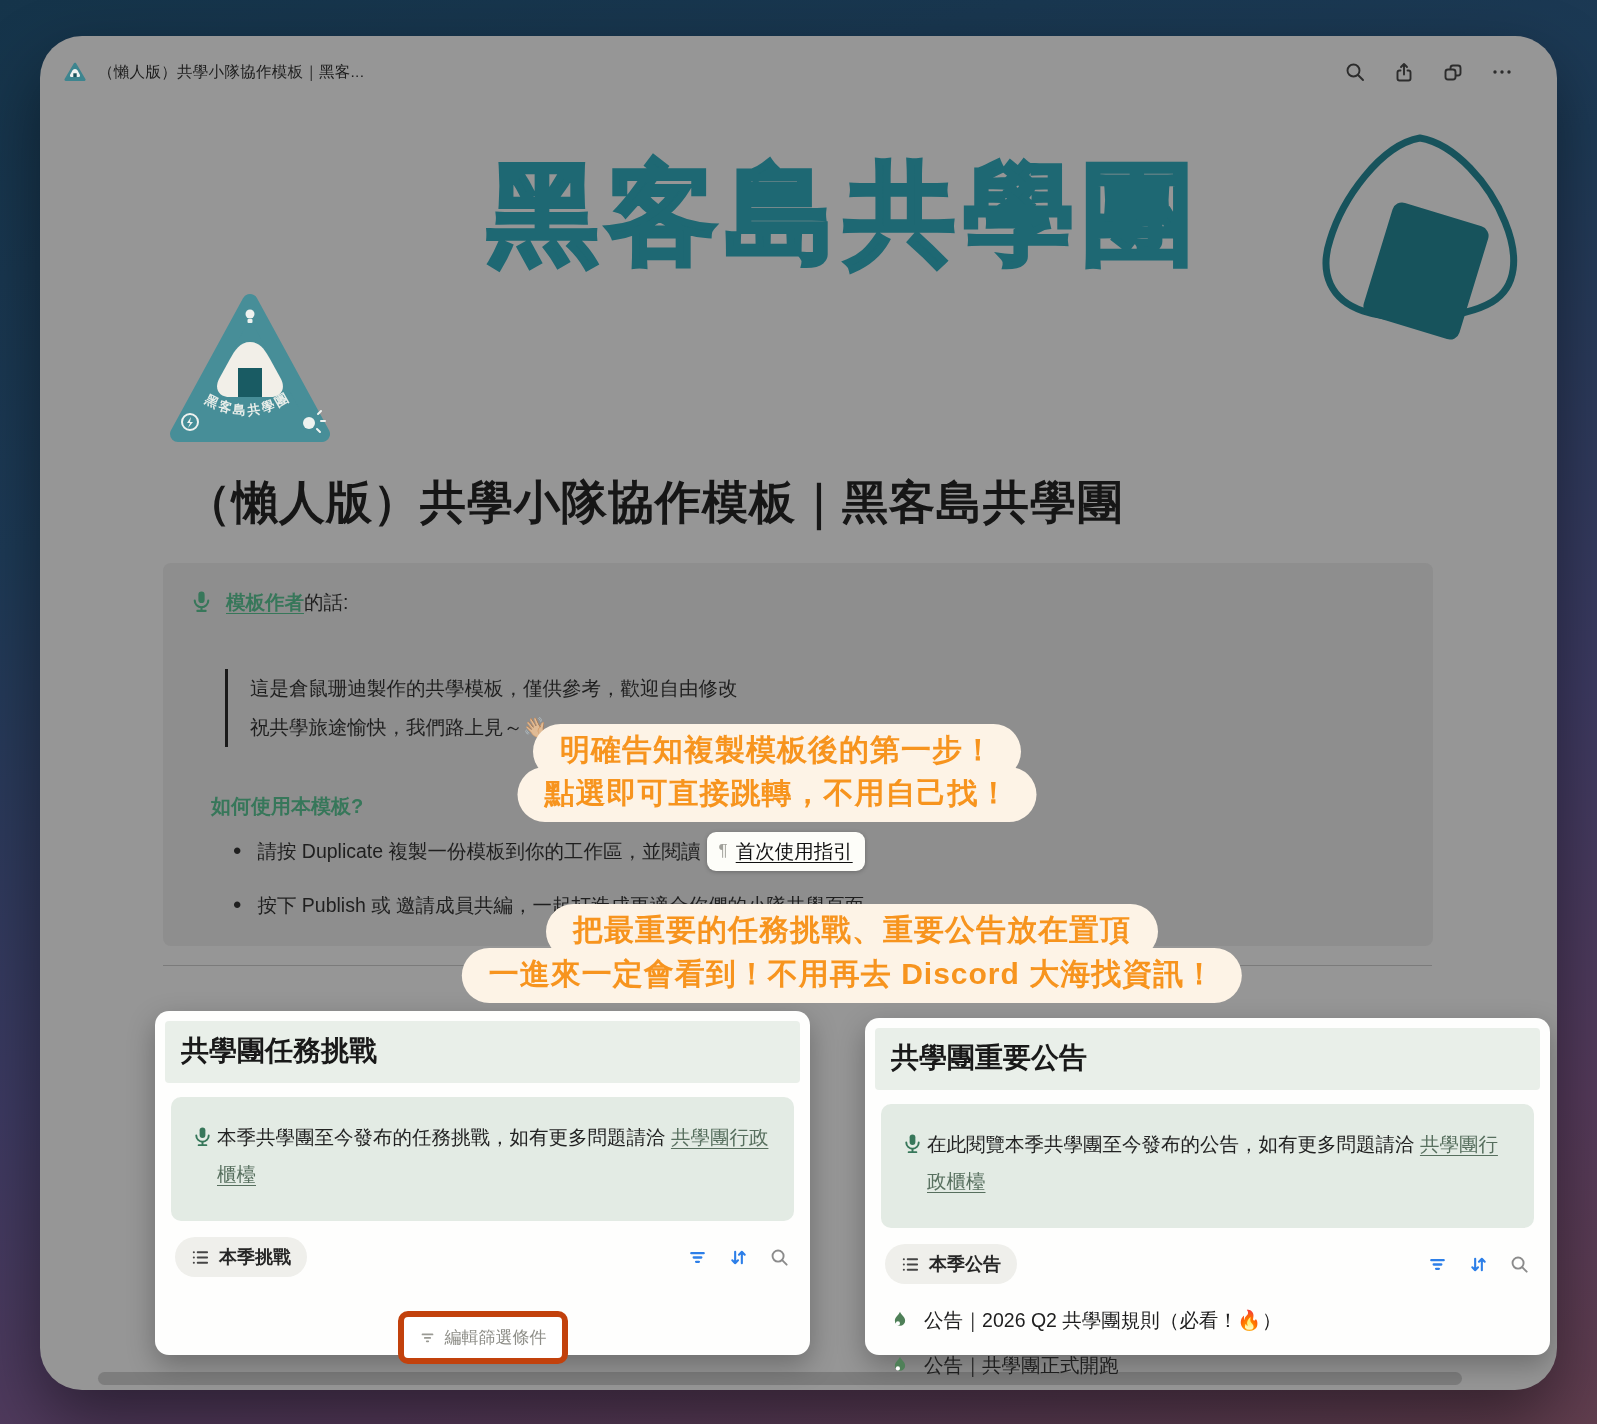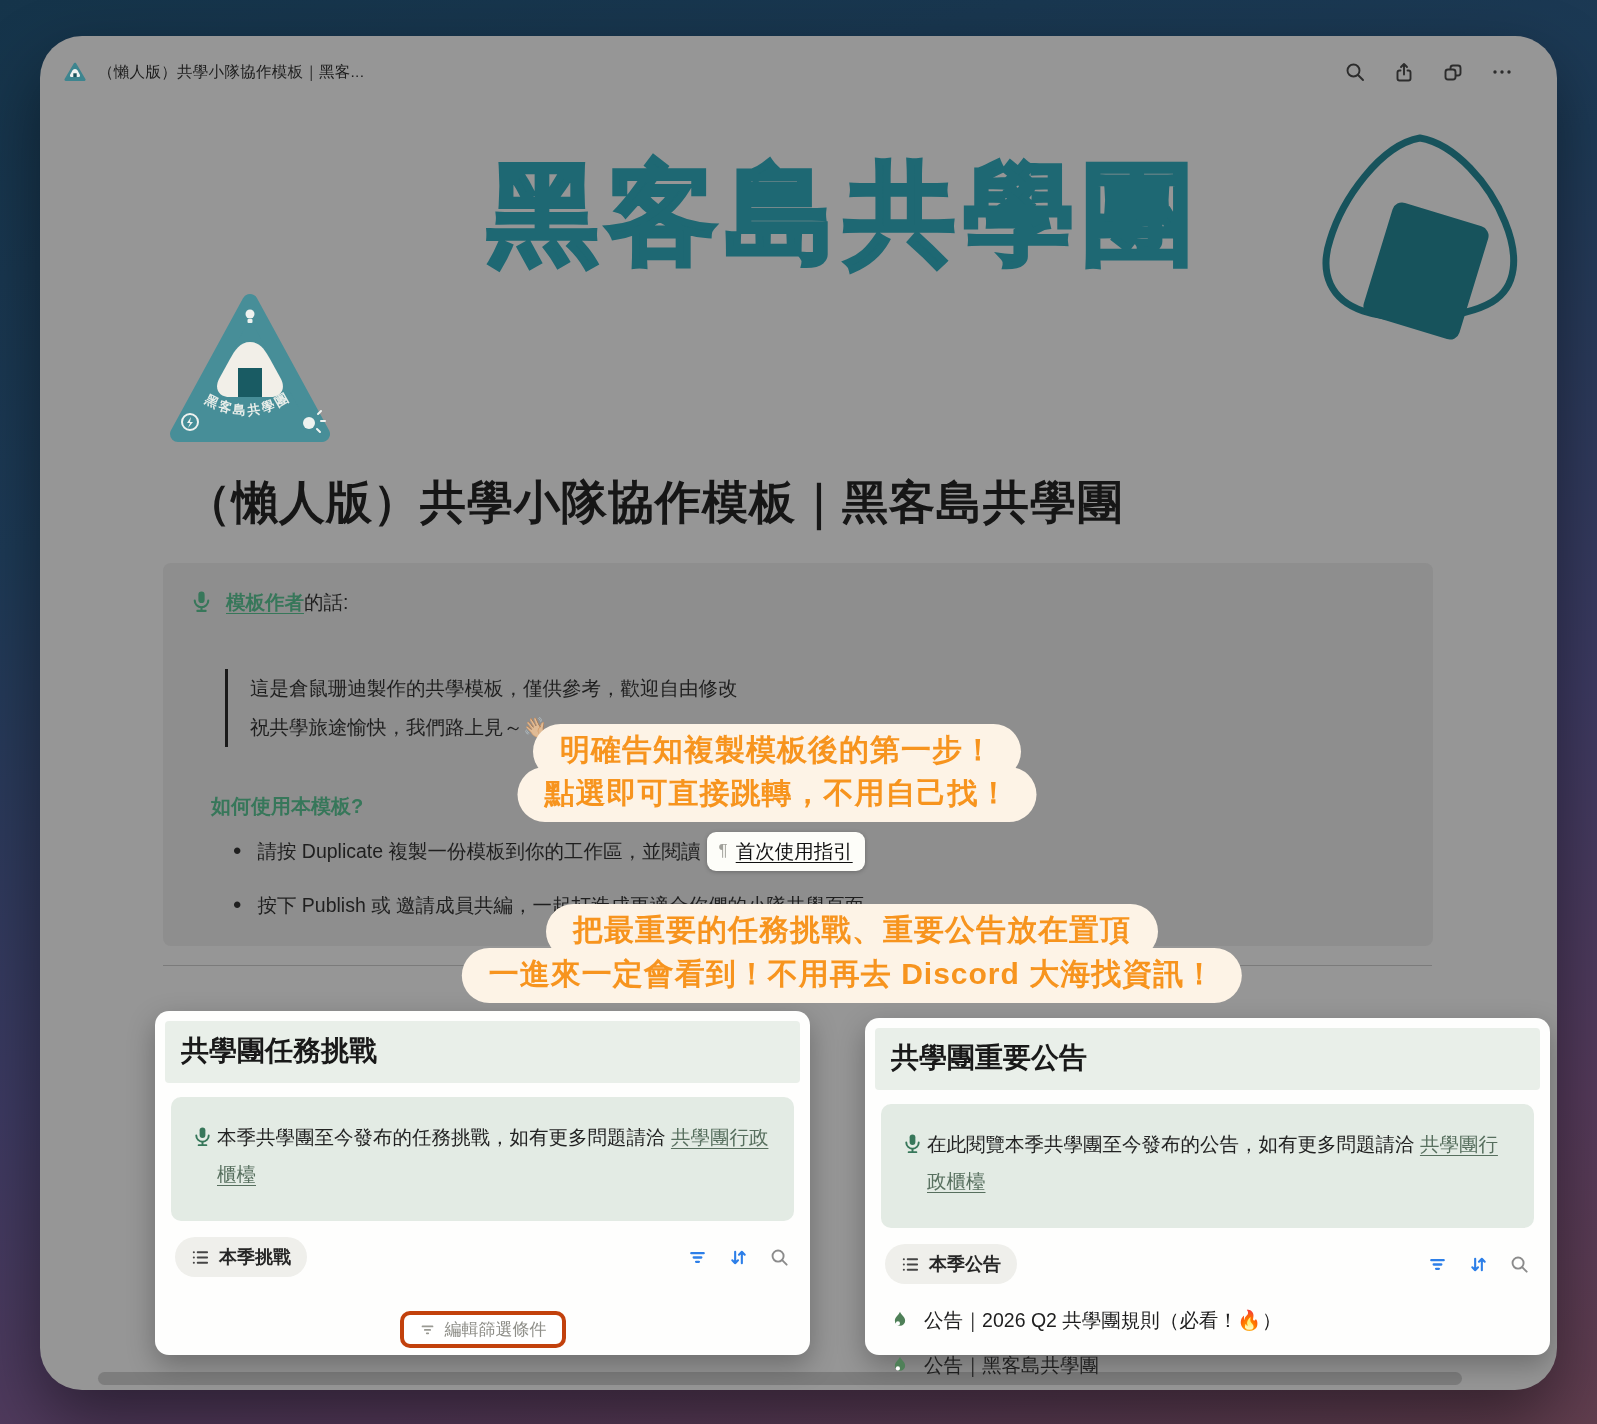--- a/index.html
+++ b/index.html
@@ -78,21 +78,21 @@
     font-size:19.5px; line-height:37px; color:#232323; }
   .card-callout .mic { flex:0 0 auto; margin-top:6px; }
   .callout-link { color:#576f5e; text-decoration:underline; text-underline-offset:4px; cursor:pointer; }
   .view-row { margin:16px 20px 0; display:flex; align-items:center; justify-content:space-between; }
   .view-tab { display:inline-flex; align-items:center; gap:9px; background:#efefeb;
     border-radius:20px; padding:8px 16px; font-size:18px; font-weight:700; color:#262626; cursor:pointer; }
   .view-icons { display:flex; align-items:center; gap:20px; }
   .view-icons svg { cursor:pointer; }
   .filter-wrap { margin-top:34px; display:flex; justify-content:center; }
   .filter-btn { display:inline-flex; align-items:center; gap:9px; background:#fff;
-    border:4px solid #c2410c; border-radius:10px; padding:3px 15px;
+    border:6px solid #c2410c; border-radius:10px; padding:9px 15px;
     font-size:17px; color:#8e8e88; cursor:pointer; }
   .ann-list { margin:14px 22px 0; }
   .ann-row { display:flex; align-items:center; gap:13px; padding:9px 2px;
     font-size:19.5px; color:#1e1e1e; cursor:pointer; border-radius:6px; }
   
   .h-scrollbar { position:absolute; left:58px; top:1336px; width:1364px; height:13px;
     border-radius:7px; background:#7d7d7d; cursor:pointer; }
 </style>
 </head>
 <body>
@@ -276,19 +276,19 @@
           <path d="M12 2c1.3 3.6 5.6 5.4 5.6 9.7a5.6 5.6 0 1 1-11.2 0C6.4 7.9 10.3 5.9 12 2Z" fill="#4f8058"></path>
           <circle cx="9.7" cy="14.6" r="2.3" fill="#fff"></circle>
         </svg>
         <span>公告｜2026 Q2 共學團規則（必看！🔥）</span>
       </div>
       <div class="ann-row">
         <svg width="22" height="22" viewBox="0 0 24 24">
           <path d="M12 2c1.3 3.6 5.6 5.4 5.6 9.7a5.6 5.6 0 1 1-11.2 0C6.4 7.9 10.3 5.9 12 2Z" fill="#4f8058"></path>
           <circle cx="9.7" cy="14.6" r="2.3" fill="#fff"></circle>
         </svg>
-        <span>公告｜黑客島共學團</span>
+        <span>公告｜共學團正式開跑</span>
       </div>
     </div>
   </div>
 
   <div class="h-scrollbar"></div>
 </div>
 
 </body></html>

